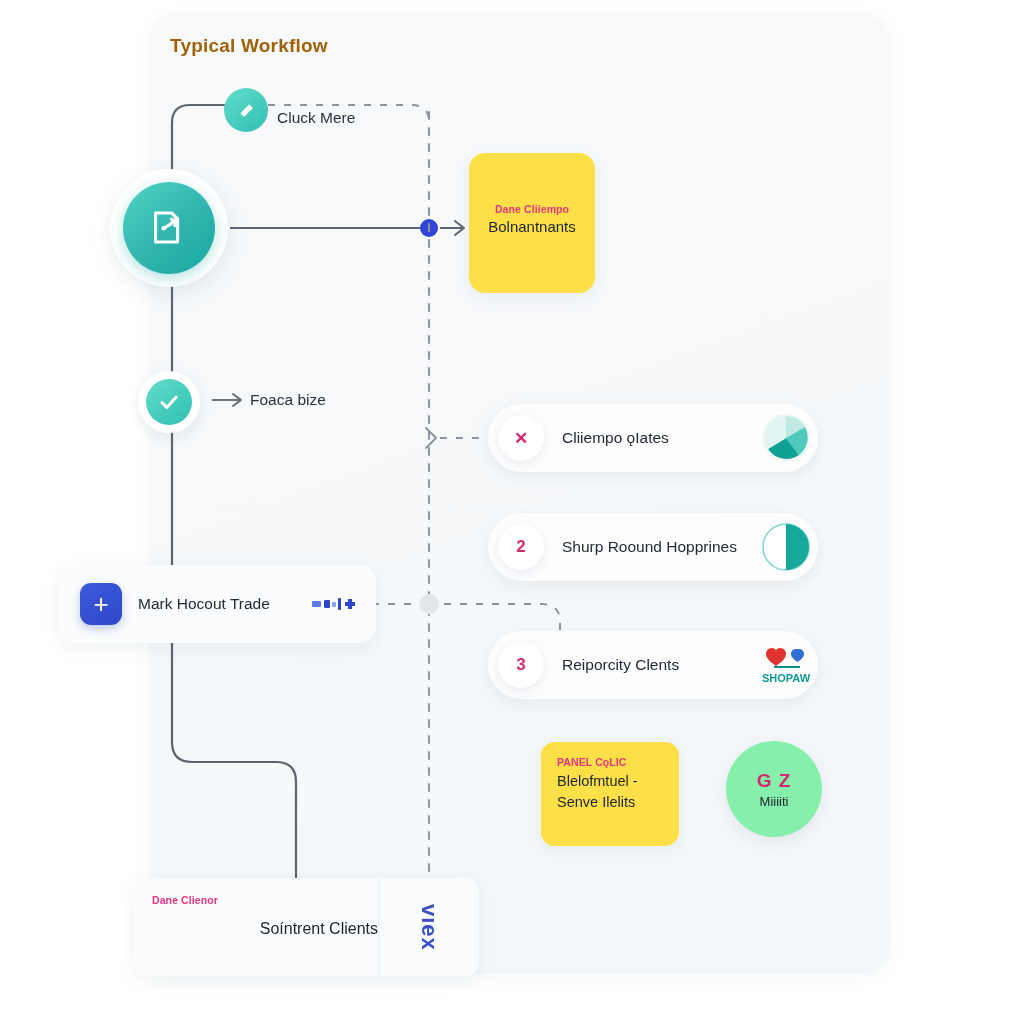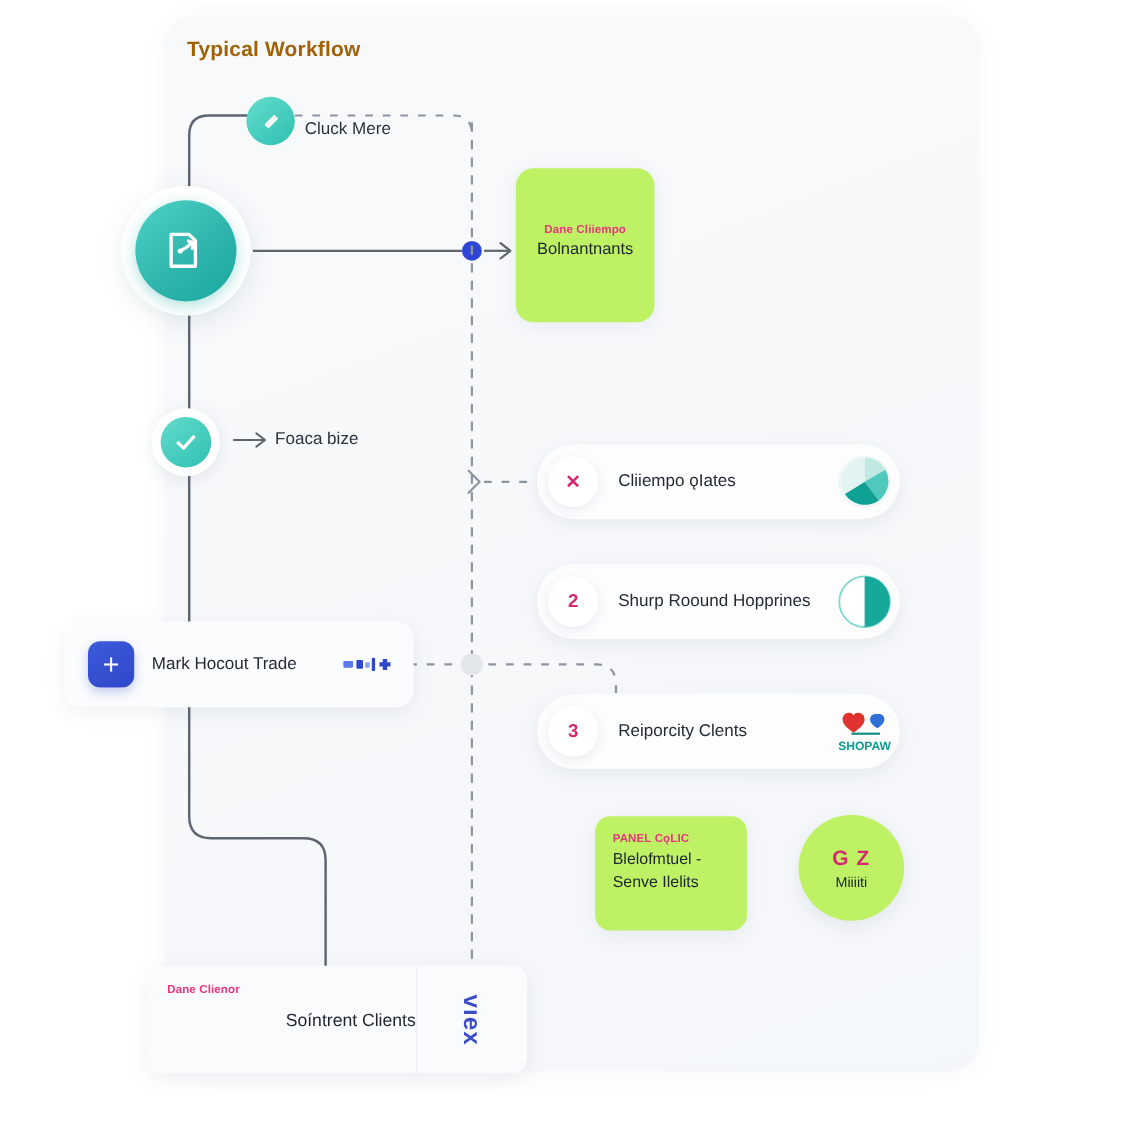--- a/index.html
+++ b/index.html
@@ -89,21 +89,21 @@
     position: absolute;
     font-size: 15.5px;
     color: #2a3340;
   }
   #label-click { left: 277px; top: 109px; }
   #label-check { left: 250px; top: 391px; }
 
   
   .card {
     position: absolute;
-    background: #bef264;
+    background: #fde047;
     border-radius: 16px;
     box-shadow: 0 4px 16px rgba(100,125,150,0.09);
   }
   #card-top { left: 469px; top: 153px; width: 126px; height: 140px; }
   #card-top .inner {
     position: absolute; left: 0; right: 0; top: 50px; text-align: center;
   }
   .kicker {
     font-size: 10.5px;
     color: #e8357f;
@@ -185,21 +185,21 @@
   }
   #card-panel .inner { position: absolute; left: 16px; right: 10px; top: 14px; }
   #card-panel .card-title { font-size: 14.5px; line-height: 1.45; }
 
   
   #badge-circle {
     position: absolute;
     left: 726px; top: 741px;
     width: 96px; height: 96px;
     border-radius: 50%;
-    background: #bef264;
+    background: #86efac;
     box-shadow: 0 5px 16px rgba(100,125,150,0.12);
     display: flex; flex-direction: column;
     align-items: center; justify-content: center;
   }
   .badge-logo { font-size: 19px; font-weight: bold; color: #d6286f; letter-spacing: 1px; }
   .badge-sub { font-size: 13px; color: #20262f; margin-top: 2px; }
 
   
   #card-bottom {
     position: absolute;

